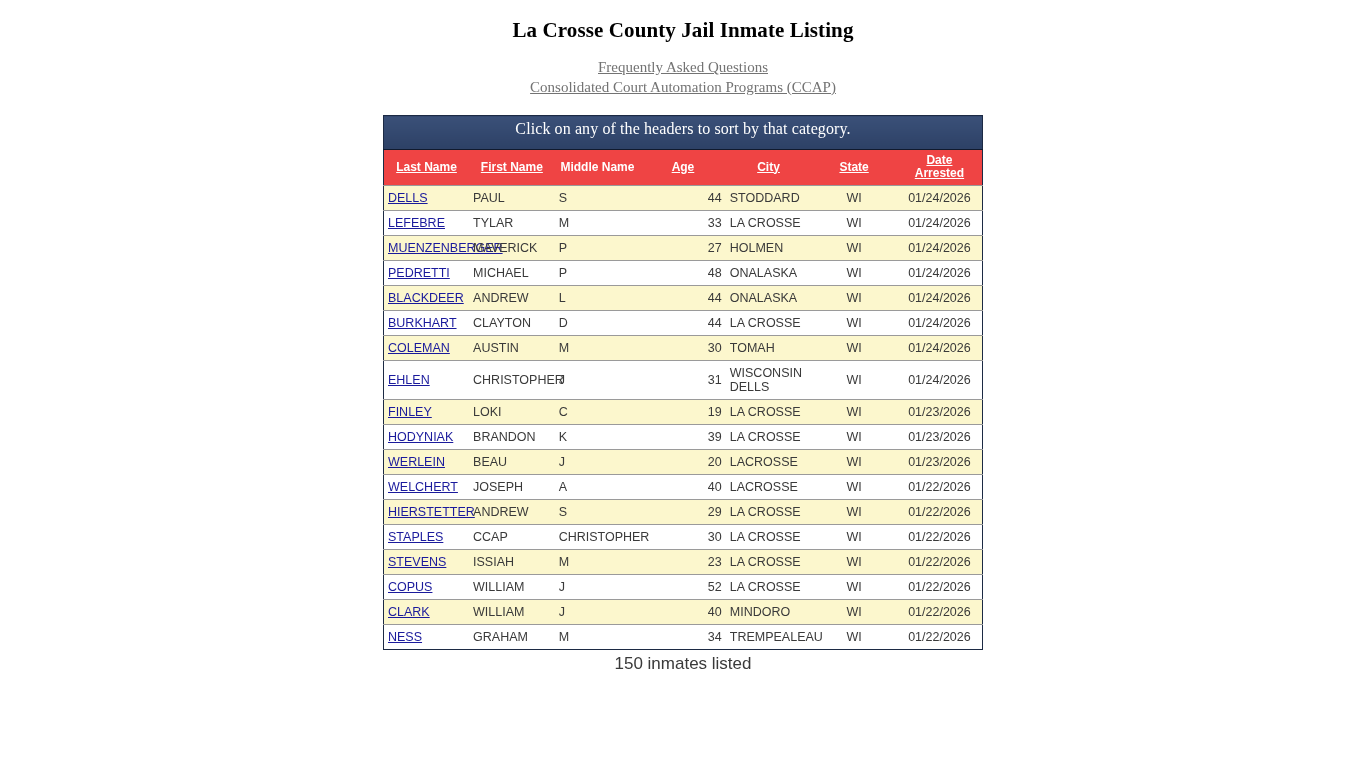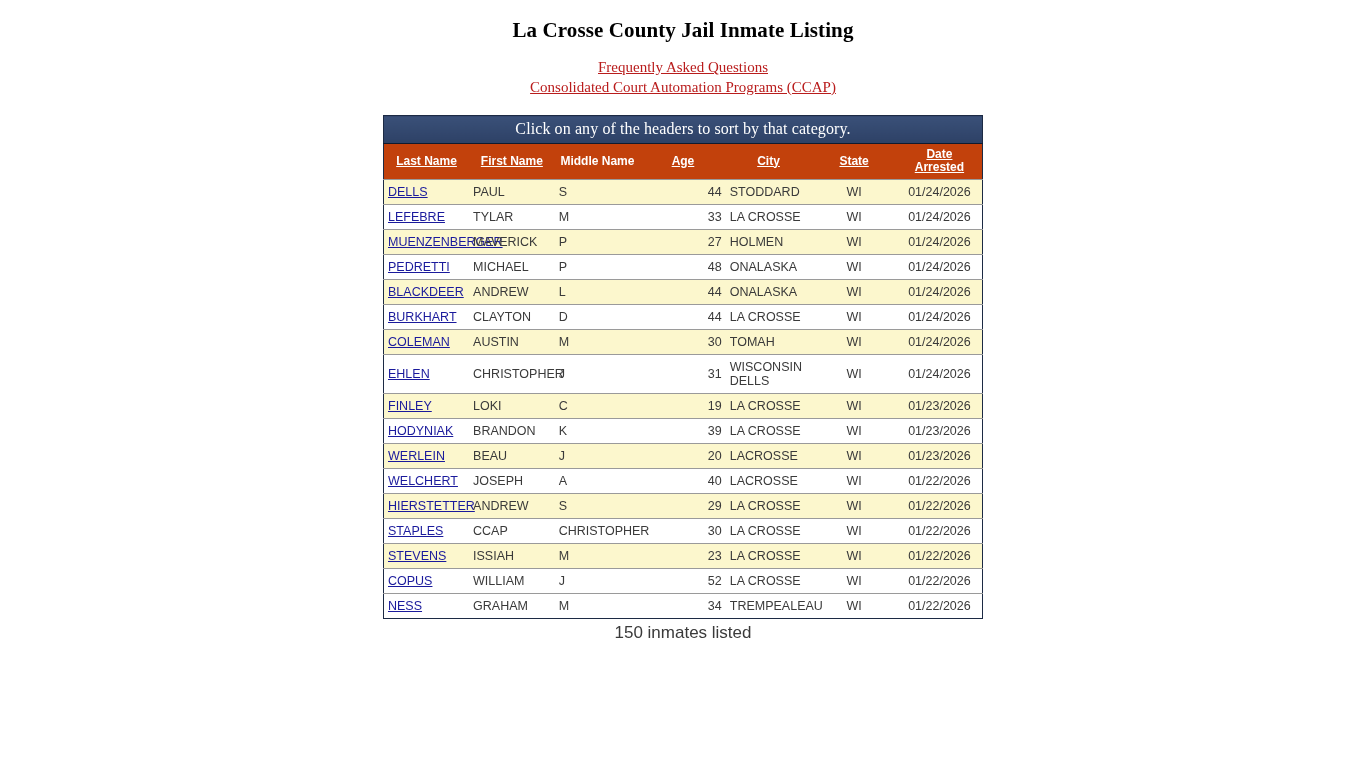--- a/index.html
+++ b/index.html
@@ -34,21 +34,21 @@
 
   .links-block {
     text-align: center;
     margin-top: 14px;
     line-height: 19px;
   }
 
   .doc-link {
     font-family: "Liberation Serif", serif;
     font-size: 15px;
-    color: #b91c1c;
+    color: #737373;
     text-decoration: underline;
     display: inline-block;
   }
 
   .table-wrap {
     width: 600px;
     margin: 0 auto;
     margin-top: 18px;
     padding-left: 0px;
   }
@@ -62,29 +62,29 @@
   }
 
   
   tr.banner-row td {
     background: #33496f;
     background-image: linear-gradient(to bottom, #3a5078 0%, #2d4166 100%);
     color: #ffffff;
     font-family: "Liberation Serif", serif;
     font-size: 16px;
     text-align: center;
-    padding: 4px 0 5px 0;
+    padding: 4px 0 11px 0;
     border: none;
     border-bottom: 1px solid #101a2e;
     letter-spacing: 0.1px;
   }
 
   
   tr.head-row th {
-    background: #c2410c;
+    background: #ef4444;
     color: #ffffff;
     font-family: "Liberation Sans", sans-serif;
     font-size: 12px;
     font-weight: bold;
     padding: 4px 4px 5px 4px;
     border: none;
     vertical-align: middle;
     line-height: 13px;
   }
   tr.head-row th .hl {
@@ -326,20 +326,29 @@
           </tr>
           <tr class="data-row even">
             <td class="d-last"><a class="name-link" href="#">COPUS</a></td>
             <td class="d-first"><span>WILLIAM</span></td>
             <td class="d-middle"><span>J</span></td>
             <td class="d-age"><span>52</span></td>
             <td class="d-city"><span>LA CROSSE</span></td>
             <td class="d-state"><span>WI</span></td>
             <td class="d-date"><span>01/22/2026</span></td>
           </tr>
+          <tr class="data-row odd">
+            <td class="d-last"><a class="name-link" href="#">CLARK</a></td>
+            <td class="d-first"><span>WILLIAM</span></td>
+            <td class="d-middle"><span>J</span></td>
+            <td class="d-age"><span>40</span></td>
+            <td class="d-city"><span>MINDORO</span></td>
+            <td class="d-state"><span>WI</span></td>
+            <td class="d-date"><span>01/22/2026</span></td>
+          </tr>
           <tr class="data-row even">
             <td class="d-last"><a class="name-link" href="#">NESS</a></td>
             <td class="d-first"><span>GRAHAM</span></td>
             <td class="d-middle"><span>M</span></td>
             <td class="d-age"><span>34</span></td>
             <td class="d-city"><span>TREMPEALEAU</span></td>
             <td class="d-state"><span>WI</span></td>
             <td class="d-date"><span>01/22/2026</span></td>
           </tr>
         </tbody>

